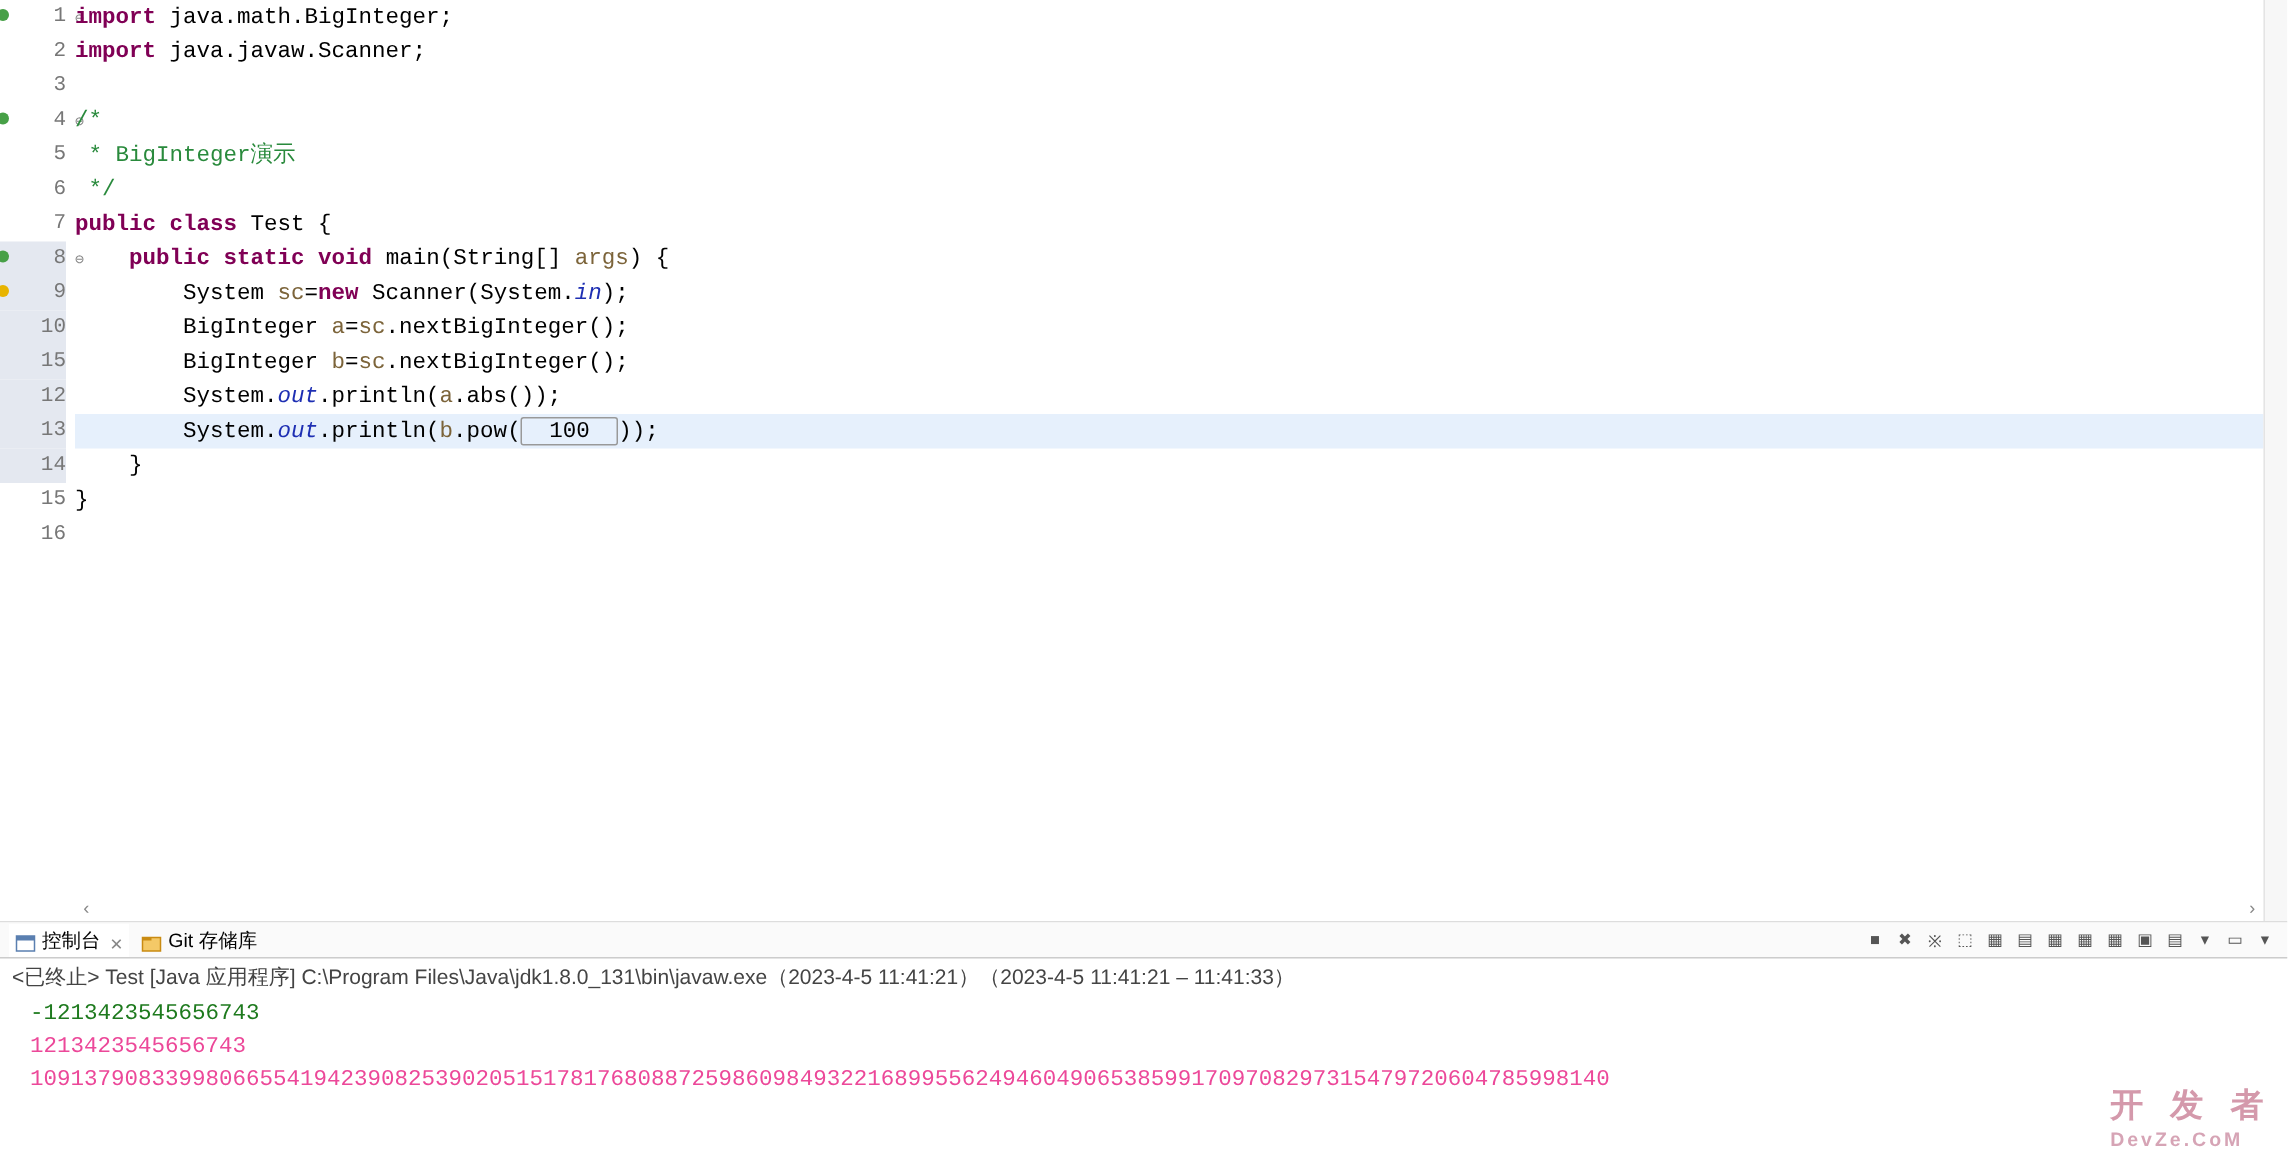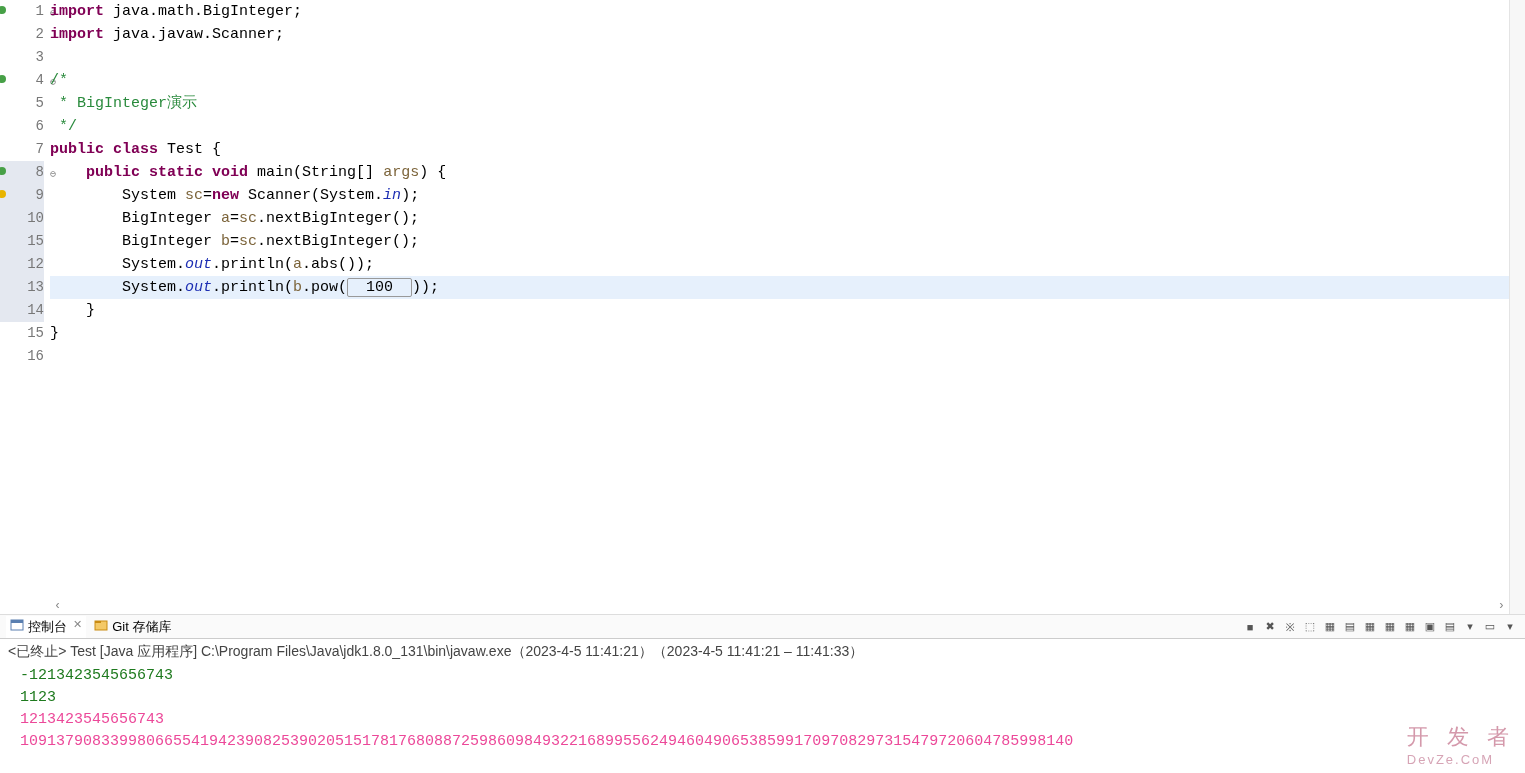--- a/index.html
+++ b/index.html
@@ -20,32 +20,32 @@
     .fld { color:#1e2fb3; font-style:italic; }
     .cmt { color:#298a3c; }
     .param { color:#7c643a; }
     .lit { color:#000; border:1px solid #999; padding:0 18px; border-radius:2px; }
     .hscroll { position:absolute; bottom:0; left:50px; right:16px; height:16px; display:flex; align-items:center; color:#888; font-size:12px; }
     .hscroll .larr { margin-left:4px; }
     .hscroll .rarr { margin-left:auto; margin-right:4px; }
     .vscroll { position:absolute; right:0; top:0; width:16px; height:100%; background:#f7f7f7; border-left:1px solid #e4e4e4; }
 
     .tabs { height:24px; display:flex; align-items:center; gap:4px; padding:2px 6px; border-bottom:1px solid #ccc; font-family:"Segoe UI",Tahoma,sans-serif; font-size:13px; background:#fafafa; position:relative; }
-    .tab { display:flex; align-items:flex-start; gap:4px; padding:2px 4px; cursor:pointer; }
+    .tab { display:flex; align-items:flex-end; gap:4px; padding:2px 4px; cursor:pointer; }
     .tab.active { background:#fff; }
     .tab .cls { color:#888; font-size:11px; margin-left:2px; }
     .ico { width:14px; height:14px; display:inline-block; }
     .toolbar { margin-left:auto; display:flex; align-items:center; gap:2px; }
     .tbtn { width:18px; height:18px; display:flex; align-items:center; justify-content:center; font-size:11px; color:#555; cursor:pointer; border-radius:2px; }
 
     .status { font-family:"Segoe UI",Tahoma,sans-serif; font-size:14px; padding:4px 8px; color:#444; }
     .output { font-family:"Consolas","Courier New",monospace; font-size:15px; padding:0 20px; line-height:22px; }
     .out-in { color:#1e7a1e; }
     .out-big { color:#ec4899; white-space:nowrap; }
-    .watermark { position:absolute; right:10px; bottom:6px; font-family:"Segoe UI",sans-serif; color:#d08fa3; font-size:22px; font-weight:normal; letter-spacing:6px; opacity:.9; pointer-events:none; }
+    .watermark { position:absolute; right:10px; bottom:6px; font-family:"Segoe UI",sans-serif; color:#d08fa3; font-size:22px; font-weight:bold; letter-spacing:6px; opacity:.9; pointer-events:none; }
     .watermark .sub { font-size:13px; letter-spacing:2px; display:block; color:#d29bae; }
   </style>
 </head>
 <body>
 
 <div class="editor">
   <div class="sidebar">
     <div class="mk" style="top:182px;height:138px;"></div>
   </div>
   <div class="gutter" id="gutter">
@@ -122,21 +122,20 @@
       <div class="tbtn">▾</div>
       <div class="tbtn">▭</div>
       <div class="tbtn">▾</div>
     </div>
 </div>
 
 <div class="status">&lt;已终止&gt; Test [Java 应用程序] C:\Program Files\Java\jdk1.8.0_131\bin\javaw.exe（2023-4-5 11:41:21）（2023-4-5 11:41:21 – 11:41:33）</div>
 
 <div class="output">
   <div class="out-in">-1213423545656743</div>
-  <div class="out-in">1123</div>
   <div class="out-big">1213423545656743</div>
   <div class="out-big">109137908339980665541942390825390205151781768088725986098493221689955624946049065385991709708297315479720604785998140</div>
 </div>
 
 <div class="watermark">
   <span>开 发 者</span>
   <span class="sub">DevZe.CoM</span>
 </div>
 
 </body></html>

